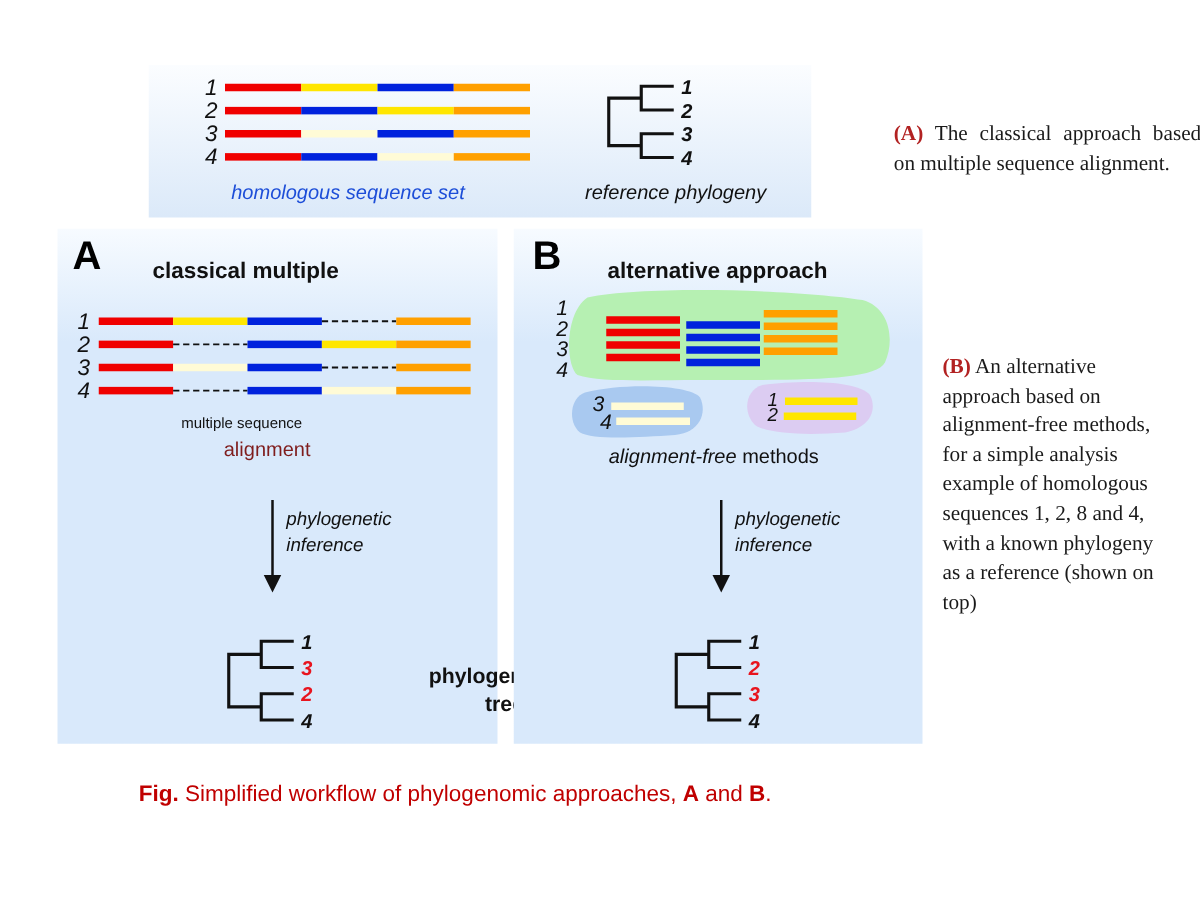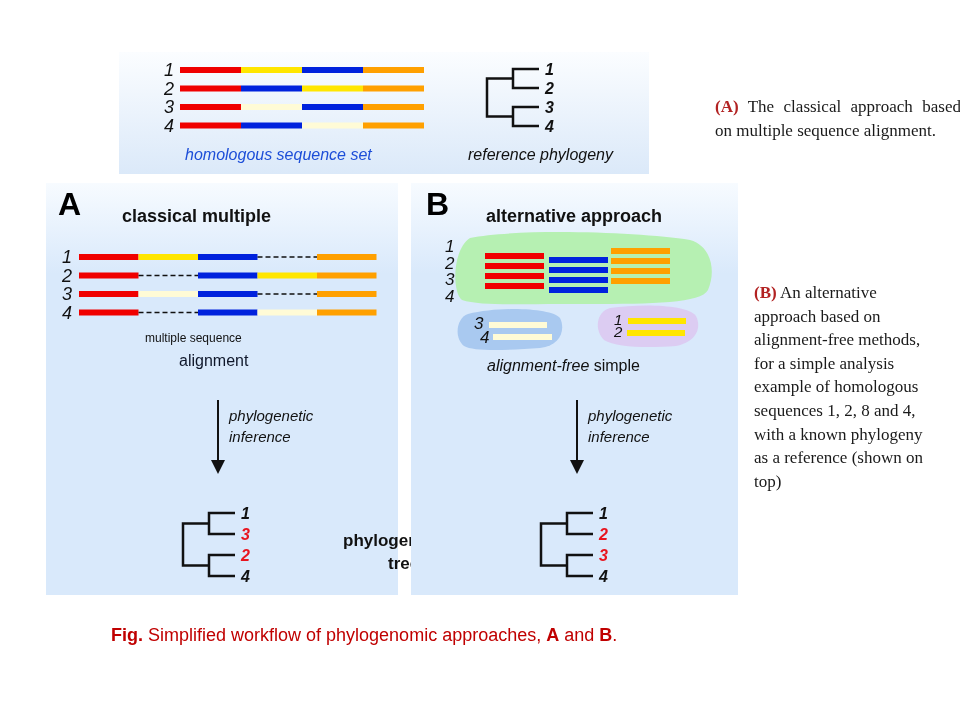--- a/index.html
+++ b/index.html
@@ -79,21 +79,21 @@
     <line x1="257.5" y1="294" x2="317" y2="294" stroke="#111" stroke-width="1.5" stroke-dasharray="5,3"></line>
     <rect x="317" y="291" width="59.5" height="6" fill="#ffa000"></rect>
     <text x="62" y="318.5" font-family="&quot;Liberation Sans&quot;, sans-serif" font-size="18" font-style="italic" fill="#111">4</text>
     <rect x="79" y="309.5" width="59.5" height="6" fill="#f00000"></rect>
     <line x1="138.5" y1="312.5" x2="198" y2="312.5" stroke="#111" stroke-width="1.5" stroke-dasharray="5,3"></line>
     <rect x="198" y="309.5" width="59.5" height="6" fill="#0022dd"></rect>
     <rect x="257.5" y="309.5" width="59.5" height="6" fill="#fffbd6"></rect>
     <rect x="317" y="309.5" width="59.5" height="6" fill="#ffa000"></rect>
   </svg>
 <div class="abs" style="left:145px;top:331px;font-size:12px;color:#111;">multiple sequence</div>
-<div class="abs" style="left:179px;top:352px;font-size:16px;color:#0f172a;">alignment</div>
+<div class="abs" style="left:179px;top:352px;font-size:16px;color:#7f1d1d;">alignment</div>
 <svg width="960" height="720">
   <line x1="218" y1="400" x2="218" y2="462" stroke="#111" stroke-width="2"></line>
   <polygon points="211,460 225,460 218,474" fill="#111"></polygon>
 </svg>
 <div class="abs it" style="left:229px;top:407px;font-size:15px;color:#111;">phylogenetic</div>
 <div class="abs it" style="left:229px;top:428px;font-size:15px;color:#111;">inference</div>
 <svg id="a-tree-svg" width="960" height="720">
     <path d="M235,513 H209 V534 H235" stroke="#111" stroke-width="2.5" fill="none"></path>
     <path d="M235,555 H209 V576 H235" stroke="#111" stroke-width="2.5" fill="none"></path>
     <path d="M209,523.5 H183 V565.5 H209" stroke="#111" stroke-width="2.5" fill="none"></path>
@@ -131,21 +131,21 @@
     <rect x="611" y="278" width="59" height="6" fill="#ffa000"></rect>
     <text x="474" y="329" font-family="&quot;Liberation Sans&quot;, sans-serif" font-size="17" font-style="italic" fill="#111">3</text>
     <text x="480" y="343" font-family="&quot;Liberation Sans&quot;, sans-serif" font-size="17" font-style="italic" fill="#111">4</text>
     <rect x="489" y="322" width="58" height="6" fill="#fffbd6"></rect>
     <rect x="493" y="334" width="59" height="6" fill="#fffbd6"></rect>
     <text x="614" y="325" font-family="&quot;Liberation Sans&quot;, sans-serif" font-size="15" font-style="italic" fill="#111">1</text>
     <text x="614" y="337" font-family="&quot;Liberation Sans&quot;, sans-serif" font-size="15" font-style="italic" fill="#111">2</text>
     <rect x="628" y="318" width="58" height="6" fill="#ffe600"></rect>
     <rect x="627" y="330" width="58" height="6" fill="#ffe600"></rect>
   </svg>
-<div class="abs" style="left:487px;top:357px;font-size:16px;color:#111;"><span class="it">alignment-free</span><span> simple</span></div>
+<div class="abs" style="left:487px;top:357px;font-size:16px;color:#111;"><span class="it">alignment-free</span><span> methods</span></div>
 <svg width="960" height="720">
   <line x1="577" y1="400" x2="577" y2="462" stroke="#111" stroke-width="2"></line>
   <polygon points="570,460 584,460 577,474" fill="#111"></polygon>
 </svg>
 <div class="abs it" style="left:588px;top:407px;font-size:15px;color:#111;">phylogenetic</div>
 <div class="abs it" style="left:588px;top:428px;font-size:15px;color:#111;">inference</div>
 <svg id="b-tree-svg" width="960" height="720">
     <path d="M593,513 H567 V534 H593" stroke="#111" stroke-width="2.5" fill="none"></path>
     <path d="M593,555 H567 V576 H593" stroke="#111" stroke-width="2.5" fill="none"></path>
     <path d="M567,523.5 H541 V565.5 H567" stroke="#111" stroke-width="2.5" fill="none"></path>

